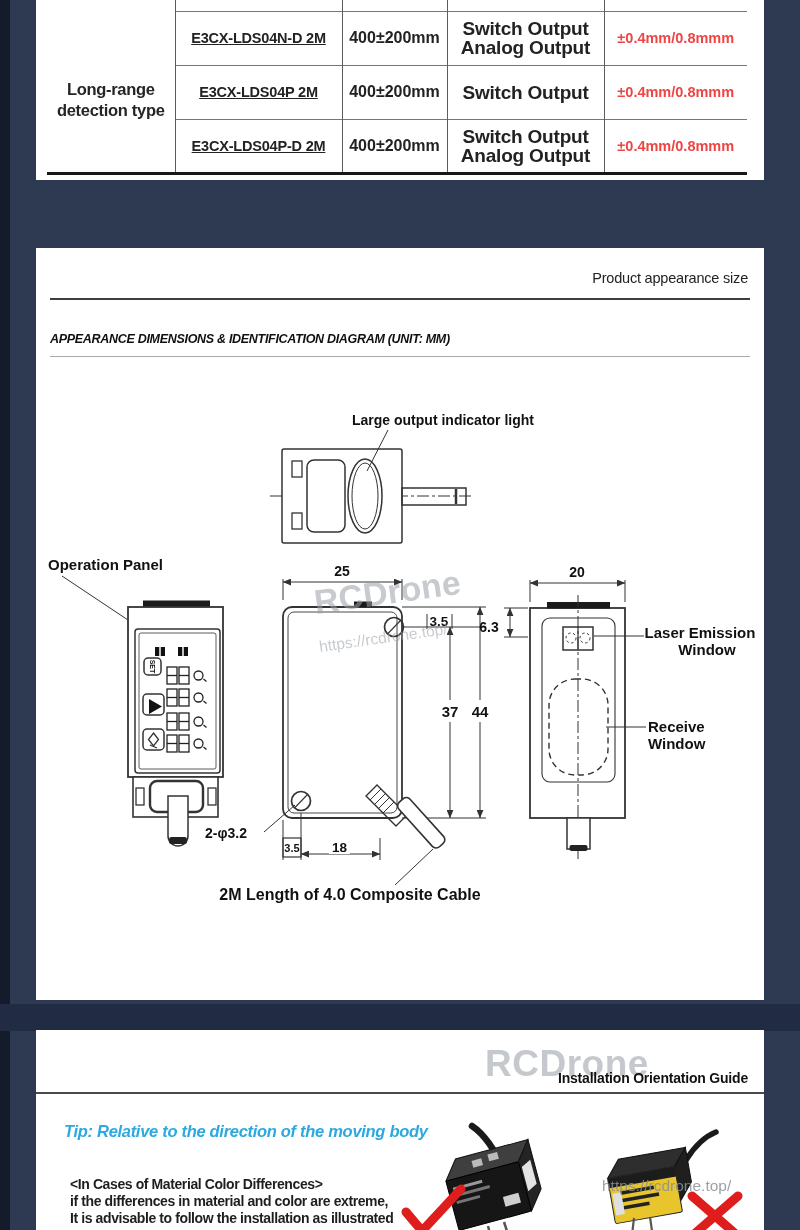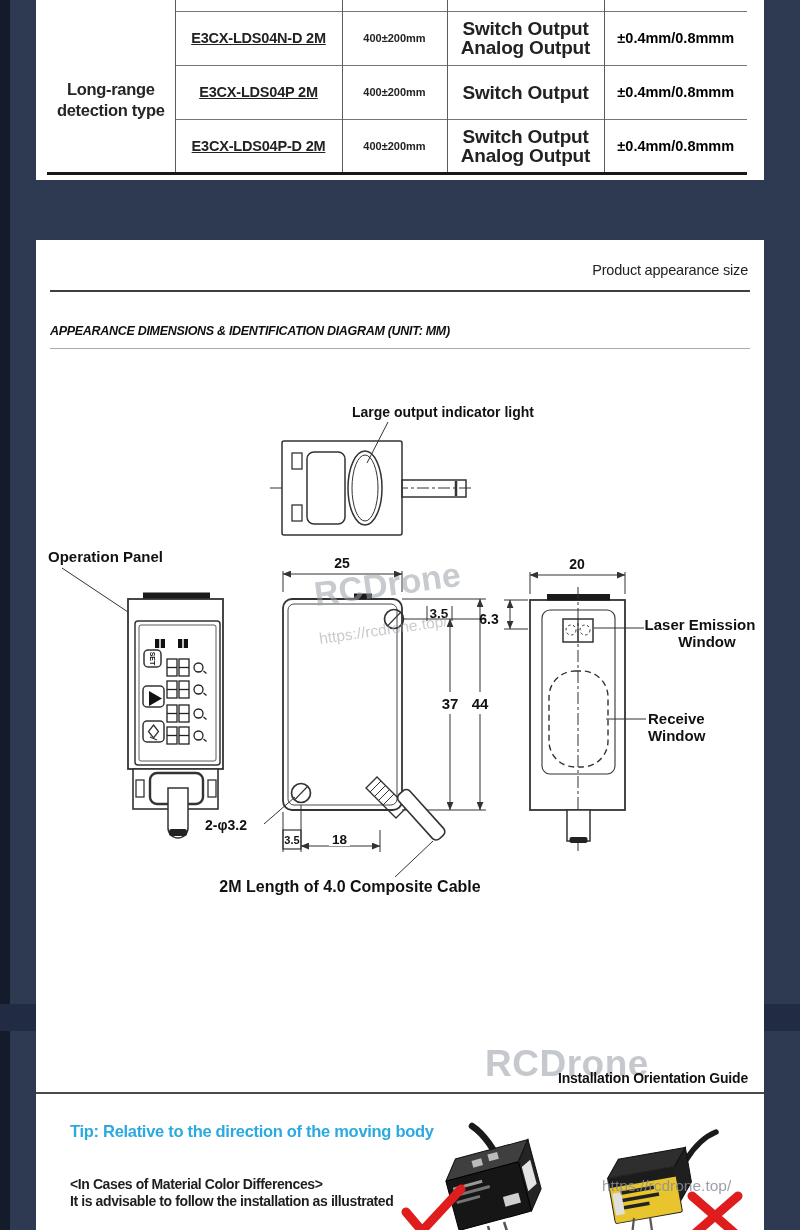--- a/index.html
+++ b/index.html
@@ -9,55 +9,55 @@
     background: #2d3a52;
     overflow: hidden;
     font-family: "Liberation Sans", sans-serif;
     color: #1f1f1f;
   }
   .edge-strip { position:absolute; left:0; top:0; width:10px; height:1230px; background:#141c2b; }
   .bg-band   { position:absolute; left:0; top:1004px; width:800px; height:27px; background:#212c44; }
 
   .card { position:absolute; left:36px; width:728px; background:#ffffff; }
   #card-top    { top:0;      height:180px; }
-  #card-mid    { top:240px;  height:844px; }
+  #card-mid    { top:248px;  height:752px; }
   #card-bottom { top:1030px; height:222px; }
 
   
   table.spec { border-collapse:collapse; table-layout:fixed; margin-left:11px; width:700px;
                border-bottom:3.5px solid #181818; }
   table.spec td { border-right:1.5px solid #5c5c5c; border-top:1.5px solid #767676;
                   vertical-align:middle; text-align:center; }
   table.spec td:last-child { border-right:none; }
   table.spec tr.partial td { border-top:none; height:11px; }
   table.spec tr.row td { height:54px; }
   td.group-label { border-top:none !important; vertical-align:top; padding-top:28px;
                    font-size:16.5px; font-weight:700; line-height:21px; color:#252525; letter-spacing:-0.3px; }
   .model-cell  { font-size:14.5px; font-weight:700; letter-spacing:-0.2px; color:#222;text-decoration:underline; }
-  .range-cell  { font-size:11px; font-weight:600; color:#222; }
+  .range-cell  { font-size:16px; font-weight:600; color:#222; }
   .output-cell { font-size:19px; font-weight:700; line-height:19px; color:#222; letter-spacing:-0.2px; }
-  .acc-cell    { font-size:14.5px; font-weight:600; color:#000000; }
+  .acc-cell    { font-size:14.5px; font-weight:600; color:#ef4444; }
 
   
   .corner-label { position:absolute; top:22px; right:16px; font-size:14.5px; color:#222; letter-spacing:-0.2px; }
   .rule-dark  { position:absolute; left:14px; right:14px; top:50px; border-top:2px solid #3f3f3f; }
   .mid-title  { position:absolute; left:14px; top:84px; font-size:12.5px; font-weight:700;
                 letter-spacing:-0.3px; color:#101010;font-style:italic; }
   .rule-light { position:absolute; left:14px; right:14px; top:108px; border-top:1.2px solid #aaaaaa; }
   svg.diagram { position:absolute; left:0; top:0; }
   svg text { font-family:"Liberation Sans", sans-serif; }
 
   
   .ig-wm-brand { position:absolute; left:449px; top:13px; font-size:37px; font-weight:700;
                  color:rgba(150,156,164,0.55); letter-spacing:0.5px; }
   .ig-title { position:absolute; right:16px; top:40px; font-size:14px; font-weight:600;
               letter-spacing:-0.2px; color:#111; }
   .ig-rule  { position:absolute; left:0; right:0; top:62px; border-top:2px solid #4a4a4a; }
-  .ig-tip   { position:absolute; left:34px; top:92px; font-size:16.5px; font-weight:700;
-              letter-spacing:-0.3px; color:#2ba9e0; }
+  .ig-tip   { position:absolute; left:28px; top:92px; font-size:16.5px; font-weight:700;
+              letter-spacing:-0.3px; color:#2ba9e0;font-style:italic; }
   .ig-para  { position:absolute; left:34px; top:146px; font-size:14px; font-weight:700;
               letter-spacing:-0.4px; line-height:17.2px; color:#1e1e1e; }
 </style>
 </head>
 <body>
 
 <div class="edge-strip"></div>
 <div class="bg-band"></div>
 
 <div class="card" id="card-top">
@@ -261,20 +261,21 @@
   </svg>
 </div>
 
 <div class="card" id="card-bottom">
   <div class="ig-wm-brand">RCDrone</div>
   <div class="ig-title">Installation Orientation Guide</div>
   <div class="ig-rule"></div>
   <div class="ig-tip">Tip: Relative to the direction of the moving body</div>
   <div class="ig-para">
     <div>&lt;In Cases of Material Color Differences&gt;</div>
+    <div>if the differences in material and color are extreme,</div>
     <div>It is advisable to follow the installation as illustrated</div>
   </div>
 
   <svg class="diagram" width="728" height="222" viewBox="0 0 728 222">
 
     <g>
       <path d="M468,140 C458,118 448,104 436,96" stroke="#1a1a1a" stroke-width="6.5" fill="none" stroke-linecap="round"></path>
       <g transform="rotate(-15 455 165)">
         <polygon points="415,140 430,121 505,121 490,140" fill="#3f3f3f" stroke="#111" stroke-width="1"></polygon>
         <polygon points="490,140 505,121 505,172 490,191" fill="#242424" stroke="#111" stroke-width="1"></polygon>

